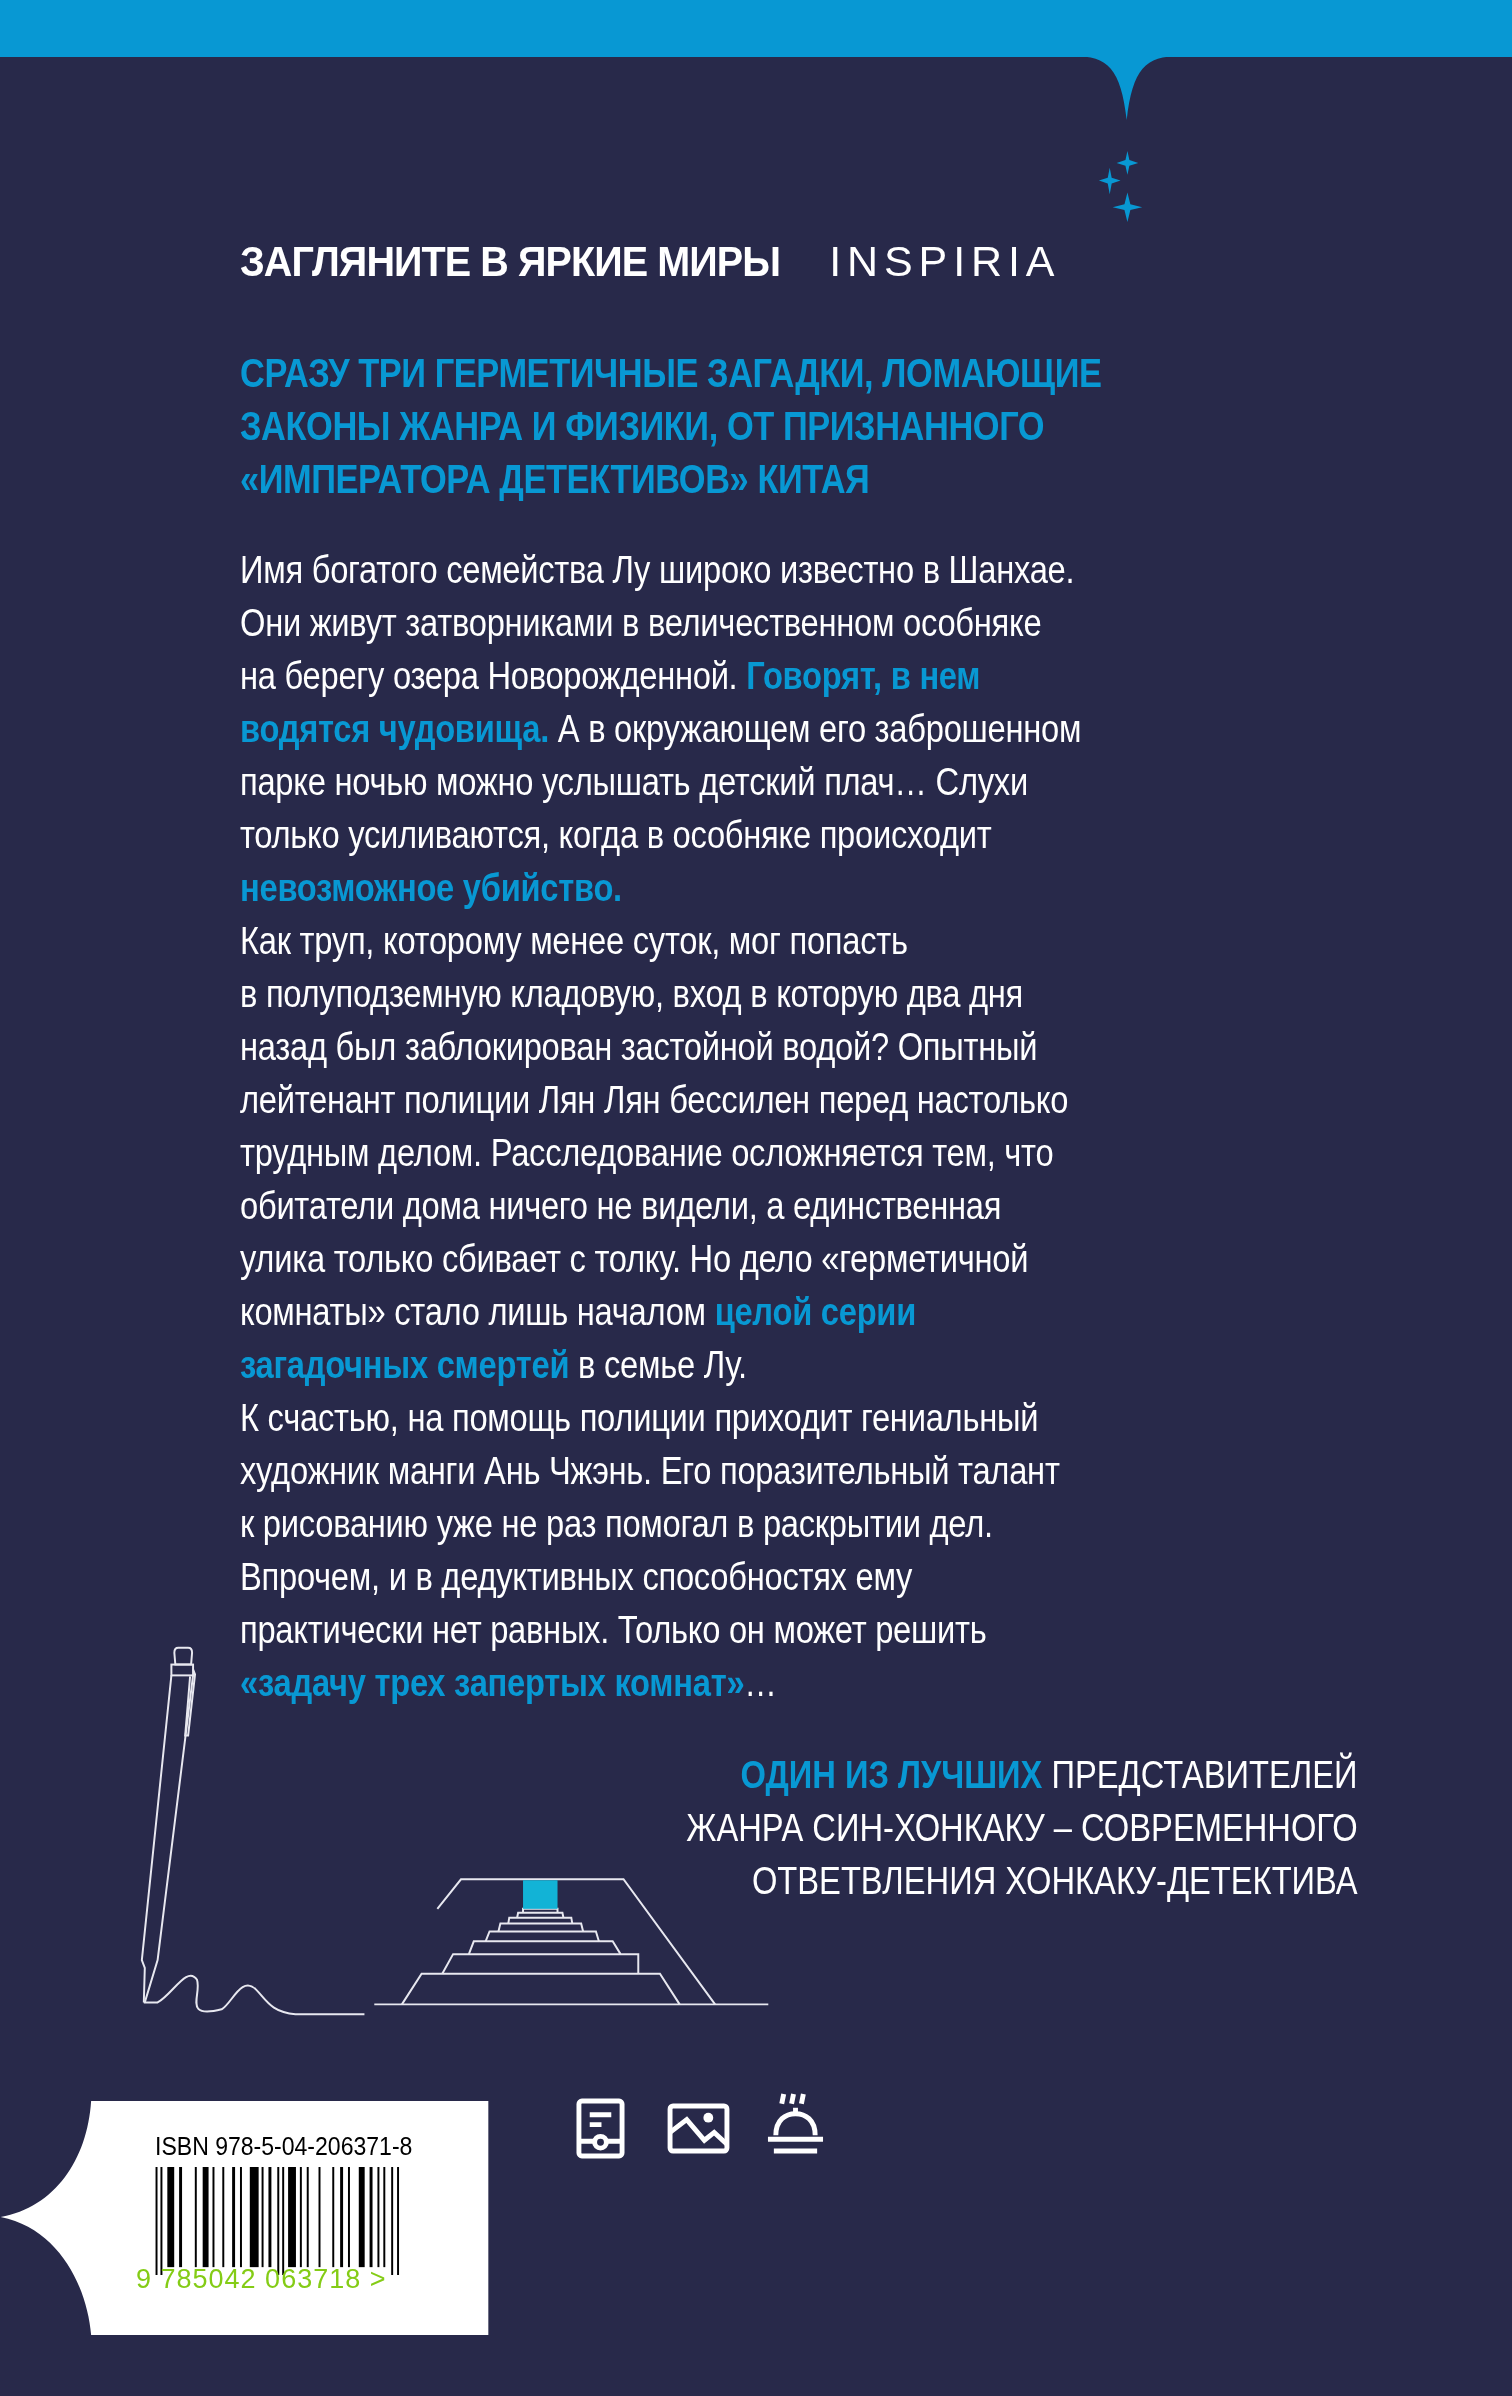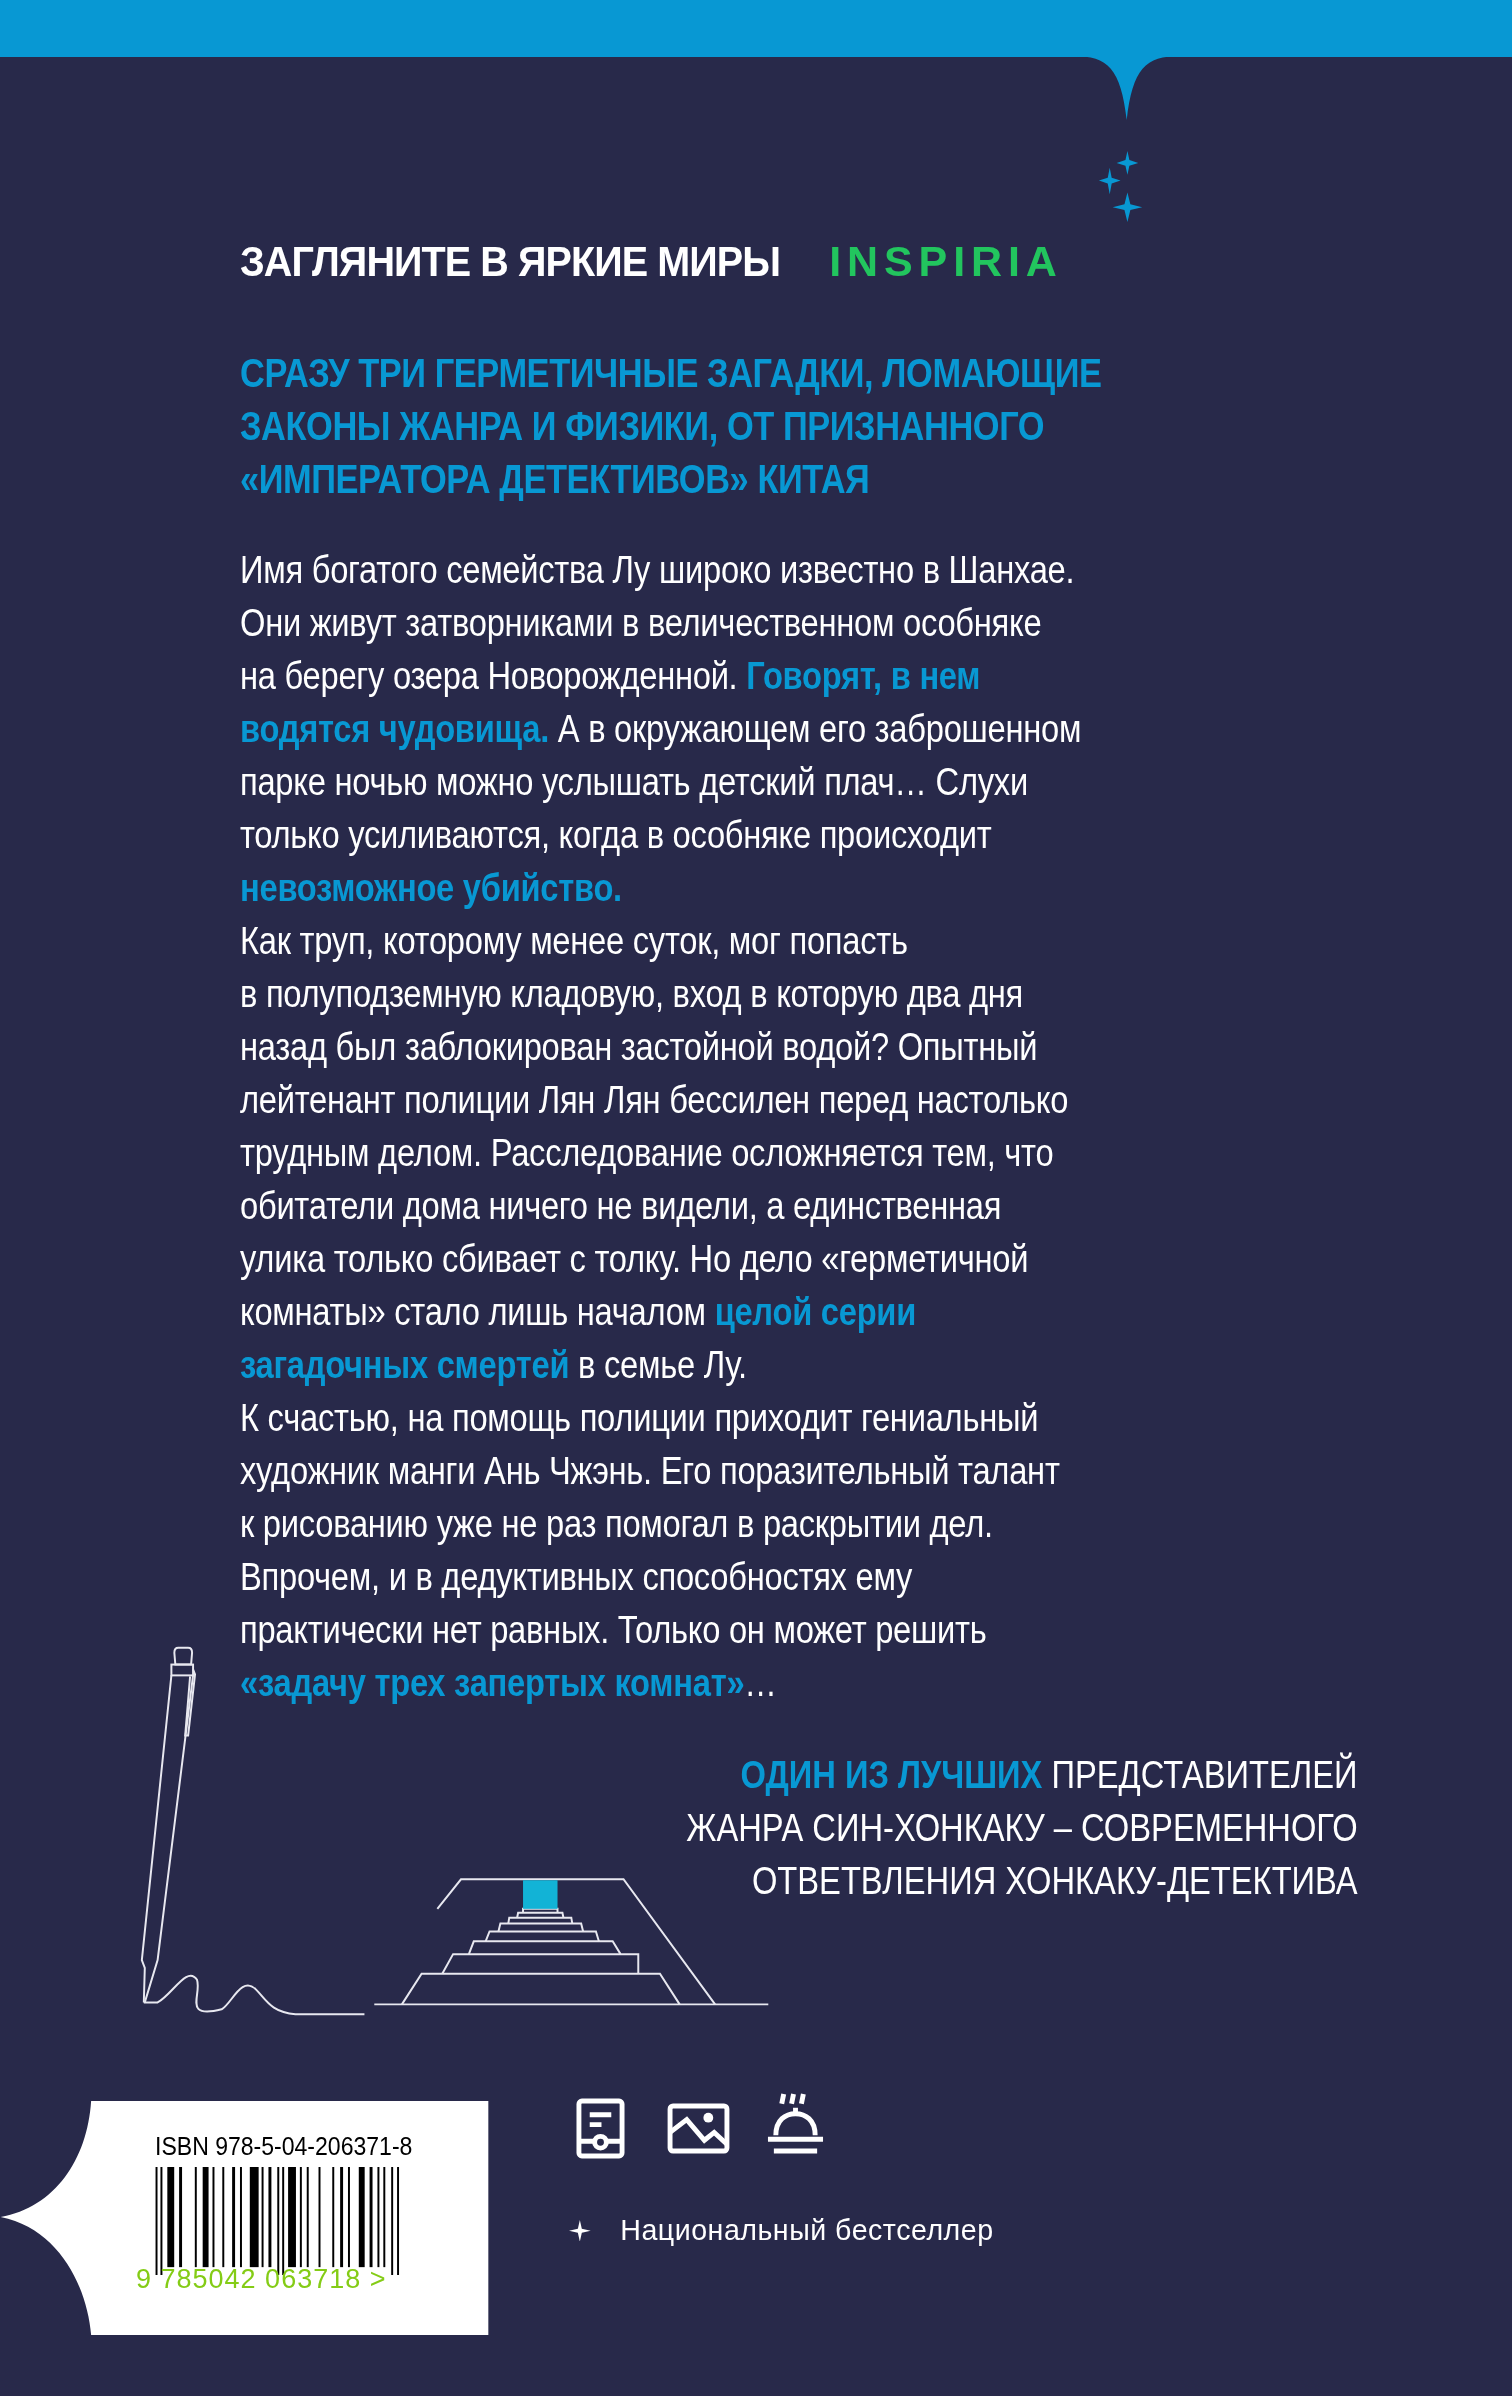--- a/index.html
+++ b/index.html
@@ -10,21 +10,21 @@
     color: #ffffff;
   }
   .top-band { position: absolute; left: 0; top: 0; width: 1512px; height: 57px; background: #0898d3; }
   .drip { position: absolute; left: 0; top: 0; }
   .stars { position: absolute; left: 1093px; top: 143px; width: 59px; height: 84px; }
   .brand-line {
     position: absolute; left: 240px; top: 234px; white-space: nowrap;
     font-size: 43px; line-height: 55px;
   }
   .brand-white { font-weight: 700; letter-spacing: -1px; transform: scaleX(0.92); display: inline-block; transform-origin: left; }
-  .brand-blue { color: #22c55e; letter-spacing: 5.9px; font-weight: 700; margin-left: -9.9px; text-align: center; }
+  .brand-blue { color: #ffffff; letter-spacing: 5.9px; font-weight: 400; margin-left: -9.9px; text-align: center; }
   .headline {
     position: absolute; left: 240px; top: 347px; width: 1034px;
     color: #0898d3; font-weight: 700; font-size: 40px; line-height: 53px;
     font-family: "Liberation Sans Narrow", "Liberation Sans", sans-serif;
     transform: scaleX(0.86); transform-origin: left top; letter-spacing: -0.5px;
   }
   .headline div { white-space: nowrap; }
   .body-text {
     position: absolute; left: 240px; top: 544px; width: 1133px;
     font-size: 38px; line-height: 53px;
@@ -192,20 +192,14 @@
     <g fill="none" stroke="#fff" stroke-width="5">
       <path d="M18 4 L16 14 M28 4 L26 14 M38 4 L36 14"></path>
       <path d="M10 46 C10 30 20 24 30 24 C40 24 50 30 50 46"></path>
       <path d="M30 18 L30 24"></path>
       <path d="M2 50 L58 50 M8 62 L52 62"></path>
     </g>
   </svg>
 </div>
 
 <div class="features">
-  <div class="feature">
-    <svg class="star" viewBox="0 0 22 22">
-        <path d="M11 0 L13 9 L22 11 L13 13 L11 22 L9 13 L0 11 L9 9 Z" fill="#fff"></path>
-      </svg>
-    <span>Национальный бестселлер</span>
-  </div>
 </div>
 
 
 </body></html>

